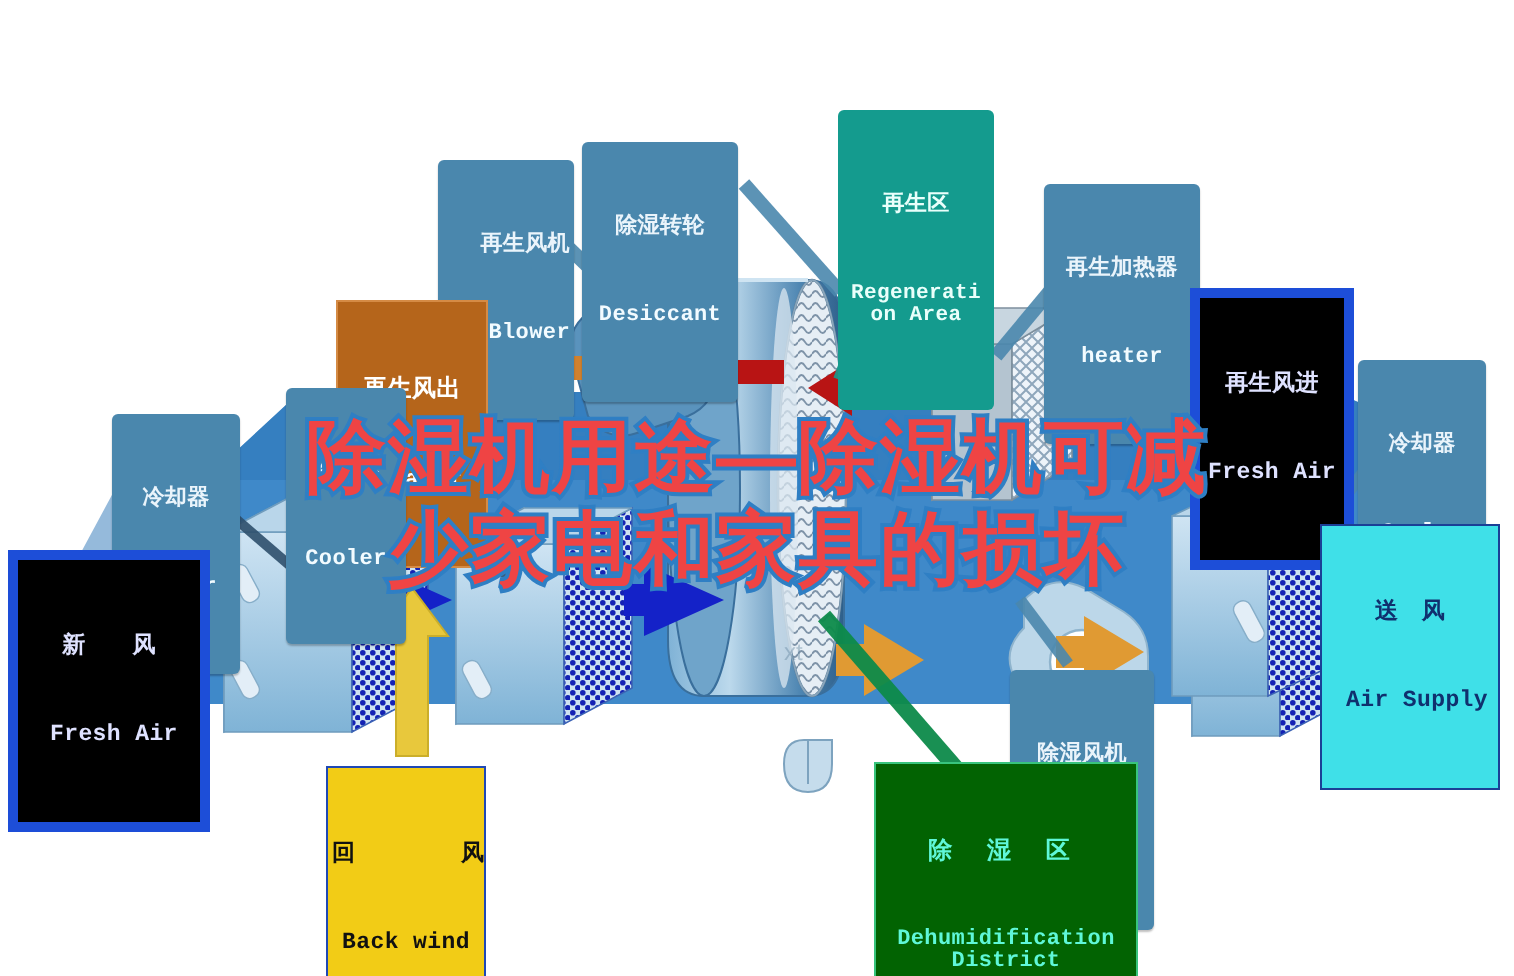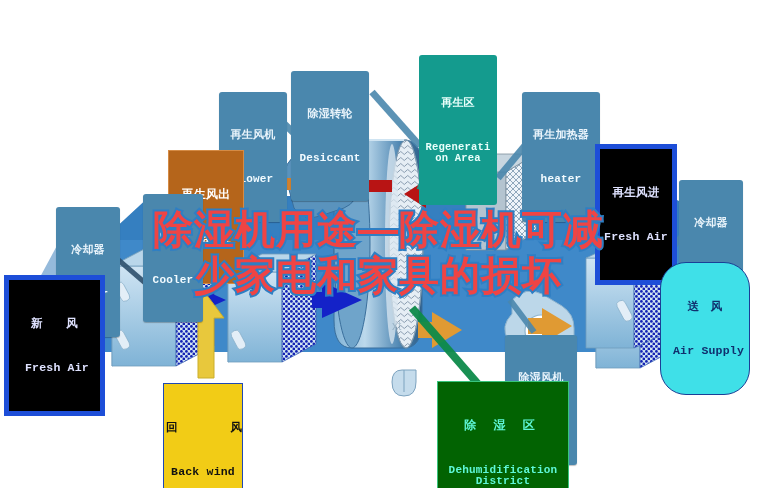--- a/index.html
+++ b/index.html
@@ -253,21 +253,21 @@
     </g>
 
     <text x="392" y="330" font-family="Liberation Sans, sans-serif" font-size="12" fill="#6a8ba3" opacity="0.45">xt</text>
   </svg>
 
   <div class="lbl lbl-blue" style="left:291px;top:71px;width:78px;padding:3px 2px;">
     <span class="cn">除湿转轮</span>
     <span class="en">Desiccant</span>
   </div>
 
-  <div class="lbl lbl-blue" style="left:219px;top:92px;width:68px;padding:3px 2px;">
+  <div class="lbl lbl-blue" style="left:219px;top:80px;width:68px;padding:3px 2px;text-align:right;">
     <span class="cn">再生风机</span>
     <span class="en">Blower</span>
   </div>
 
   <div class="lbl lbl-teal" style="left:419px;top:55px;width:78px;padding:8px 2px;">
     <span class="cn">再生区</span>
     <span class="en">Regenerati
 on Area</span>
   </div>
 
@@ -315,21 +315,21 @@
     <span class="cn">除湿风机</span>
     <span class="en">Blower</span>
   </div>
 
   <div class="lbl lbl-green" style="left:437px;top:381px;width:132px;padding:3px 2px;">
     <span class="cn">除 湿 区</span>
     <span class="en">Dehumidification
 District</span>
   </div>
 
-  <div class="lbl lbl-cyan" style="left:660px;top:262px;width:90px;padding:3px 12px;border-radius:26px;">
+  <div class="lbl lbl-cyan" style="left:660px;top:262px;width:90px;padding:3px 12px;">
     <span class="cn">送　风</span>
     <span class="en">Air Supply</span>
   </div>
 
   <div id="headline">
     <span>除湿机用途—除湿机可减</span>
     <span>少家电和家具的损坏</span>
   </div>
 
 </div>

